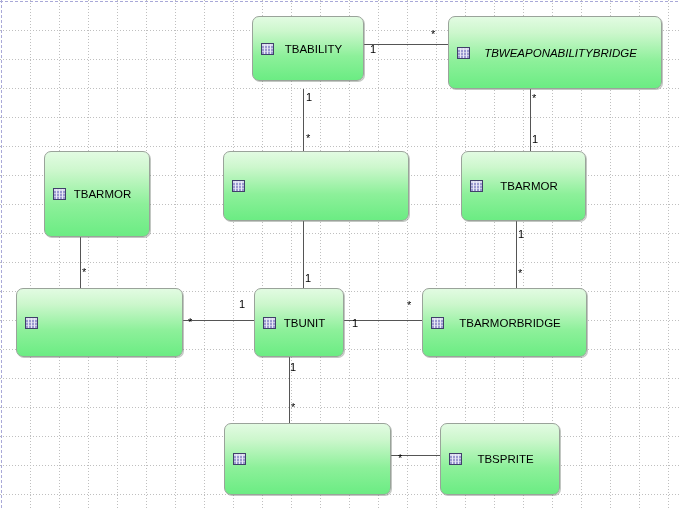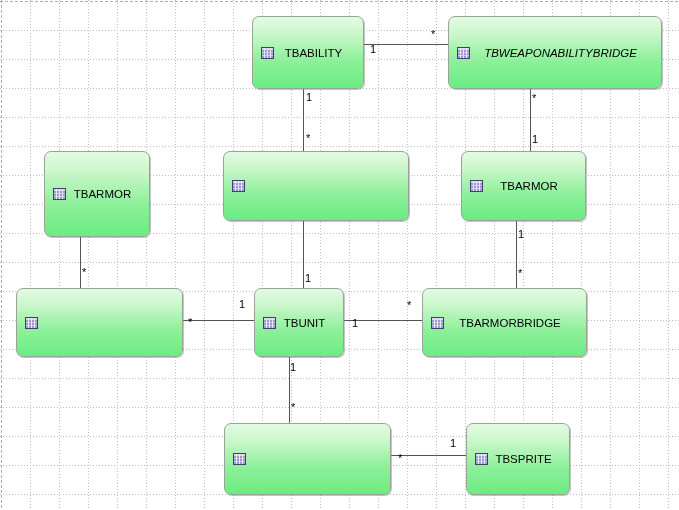--- a/index.html
+++ b/index.html
@@ -169,21 +169,21 @@
       <div class="card-label" style="left: 239px; top: 299px;">1</div>
       <div class="card-label" style="left: 352px; top: 318px;">1</div>
       <div class="card-label" style="left: 407px; top: 300px;">*</div>
       <div class="card-label" style="left: 290px; top: 362px;">1</div>
       <div class="card-label" style="left: 291px; top: 402px;">*</div>
       <div class="card-label" style="left: 398px; top: 453px;">*</div>
       <div class="card-label" style="left: 450px; top: 438px;">1</div>
     </div>
 
   <div id="entity-host">
-      <div class="entity" style="left: 252px; top: 16px; width: 112px; height: 73px;">
+      <div class="entity" style="left: 252px; top: 16px; width: 112px; height: 65px;">
         <span class="tbl-icon"></span>
         <span class="ent-name">TBABILITY</span>
       </div>
       <div class="entity" style="left: 448px; top: 16px; width: 214px; height: 73px; font-style: italic;">
         <span class="tbl-icon"></span>
         <span class="ent-name">TBWEAPONABILITYBRIDGE</span>
       </div>
       <div class="entity" style="left: 44px; top: 151px; width: 106px; height: 86px;">
         <span class="tbl-icon"></span>
         <span class="ent-name">TBARMOR</span>
@@ -202,19 +202,19 @@
         <span class="tbl-icon"></span>
         <span class="ent-name">TBUNIT</span>
       </div>
       <div class="entity" style="left: 422px; top: 288px; width: 165px; height: 69px;">
         <span class="tbl-icon"></span>
         <span class="ent-name">TBARMORBRIDGE</span>
       </div>
       <div class="entity" style="left: 224px; top: 423px; width: 167px; height: 72px;">
         <span class="tbl-icon"></span>
       </div>
-      <div class="entity" style="left: 466px; top: 423px; width: 104px; height: 72px;">
+      <div class="entity" style="left: 440px; top: 423px; width: 120px; height: 72px;">
         <span class="tbl-icon"></span>
         <span class="ent-name">TBSPRITE</span>
       </div>
     </div>
 
 </div>
 
 </body></html>

